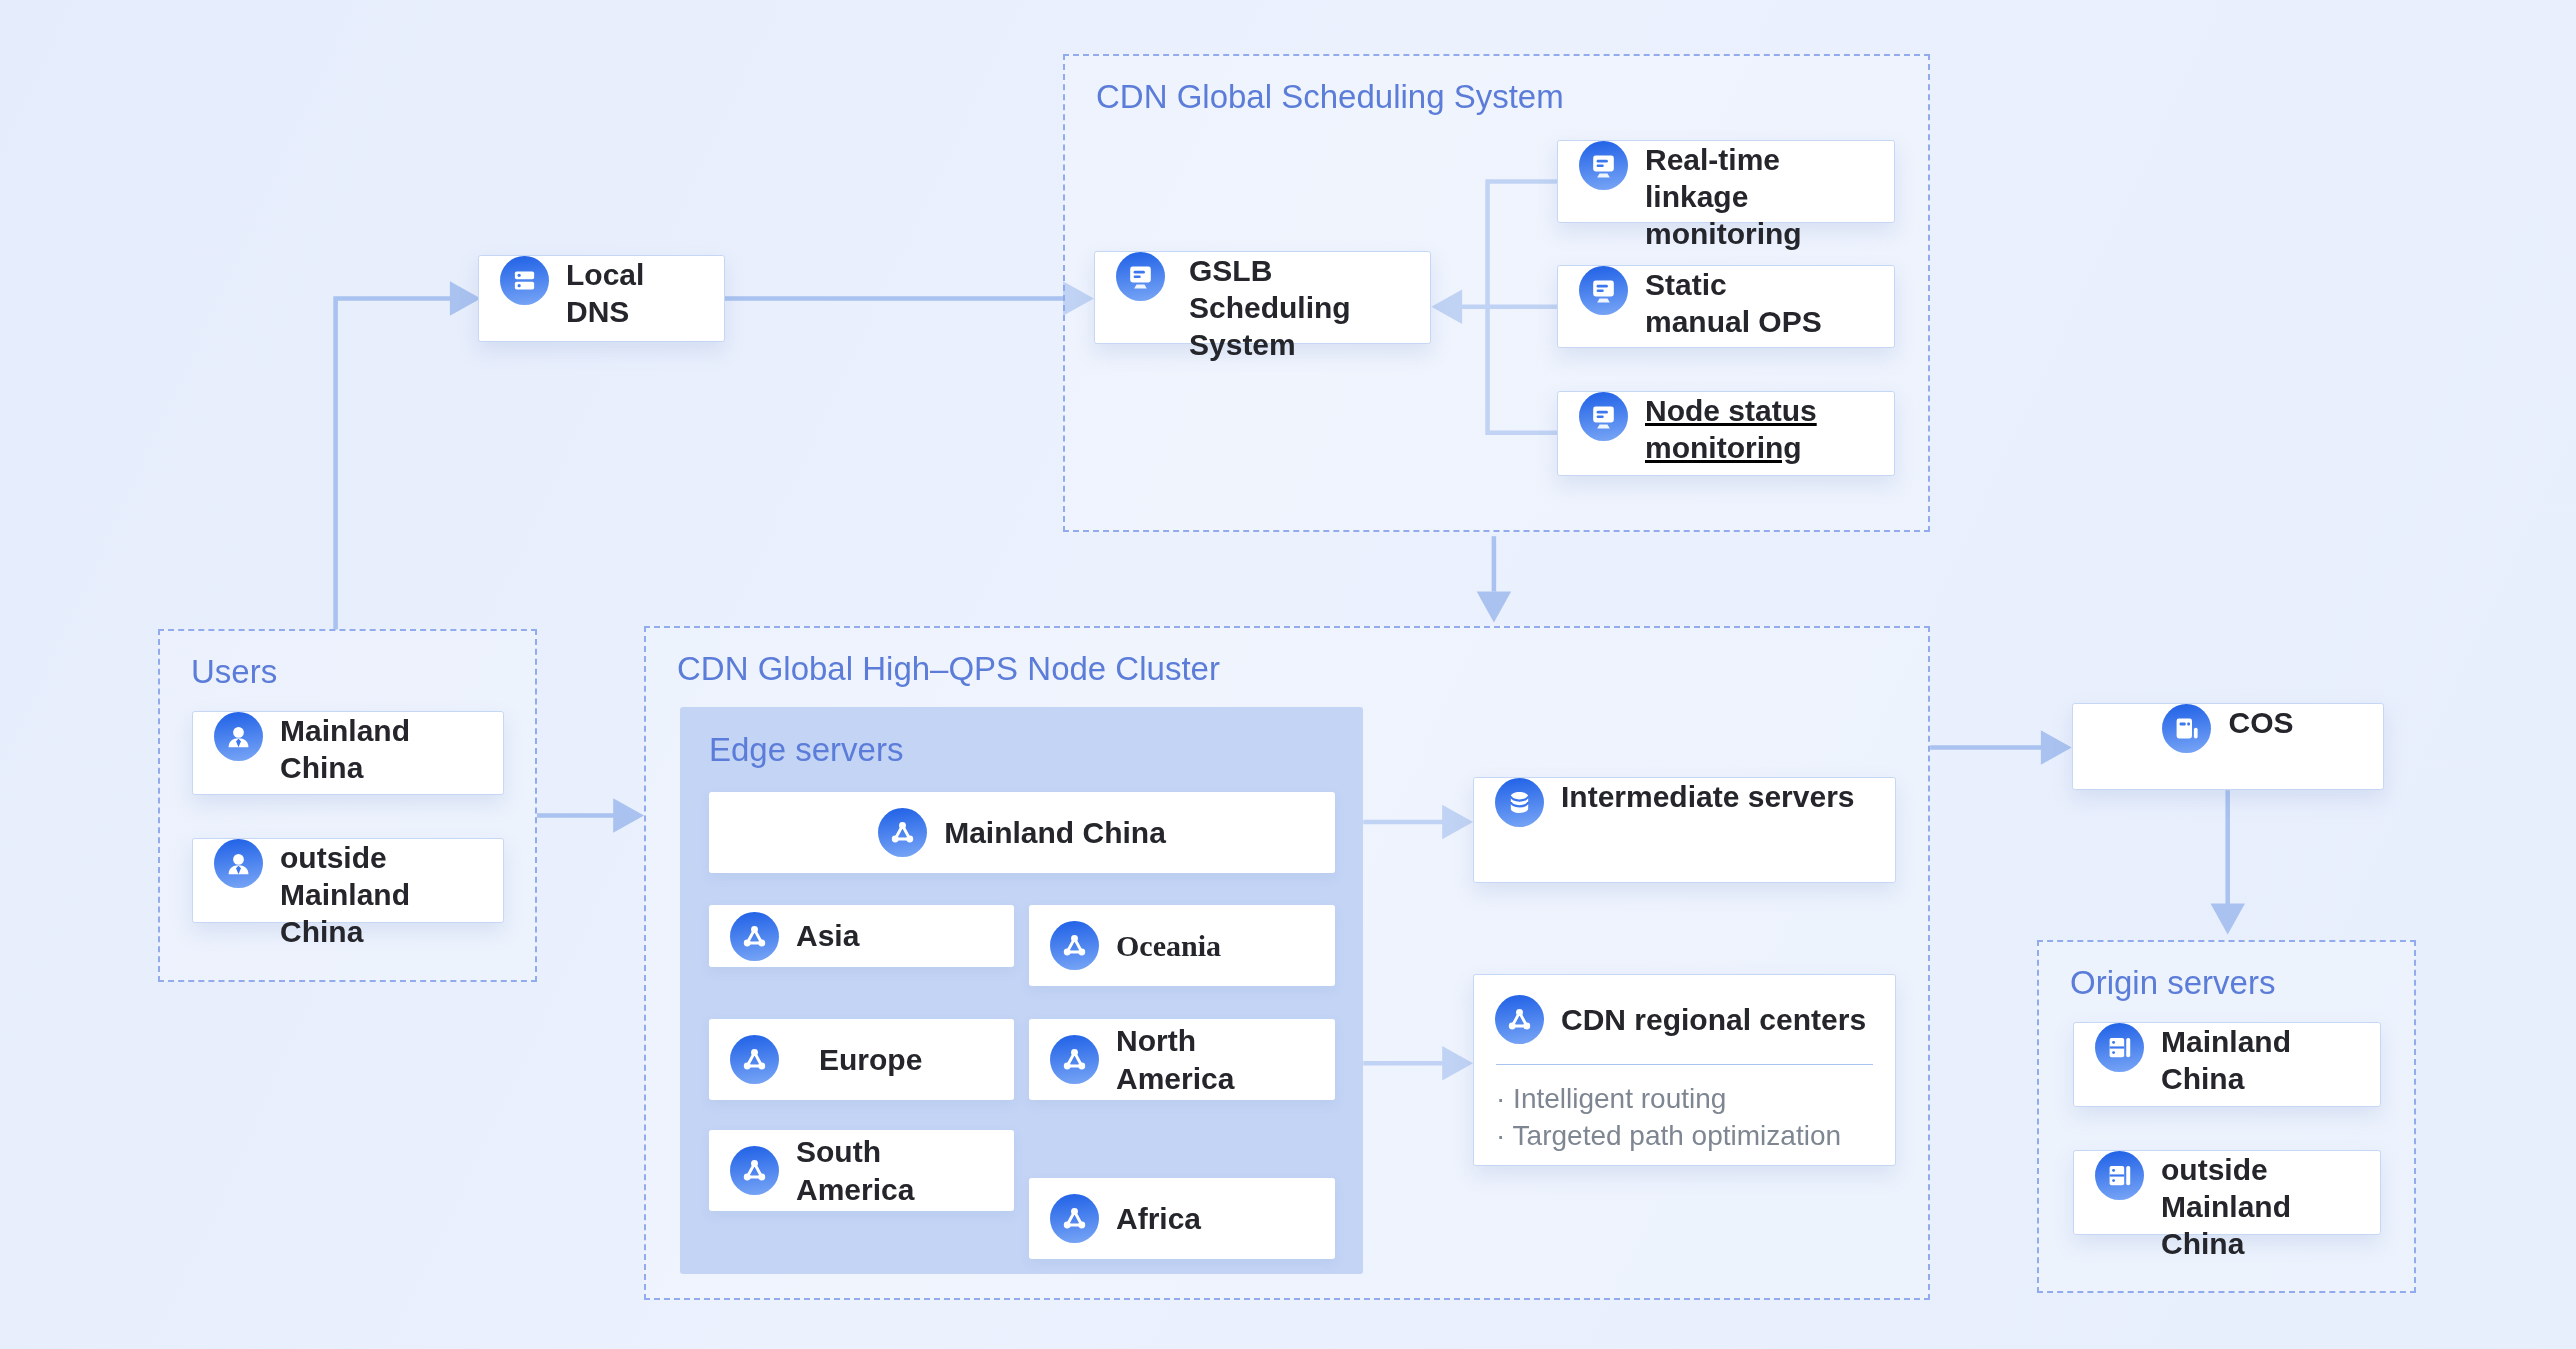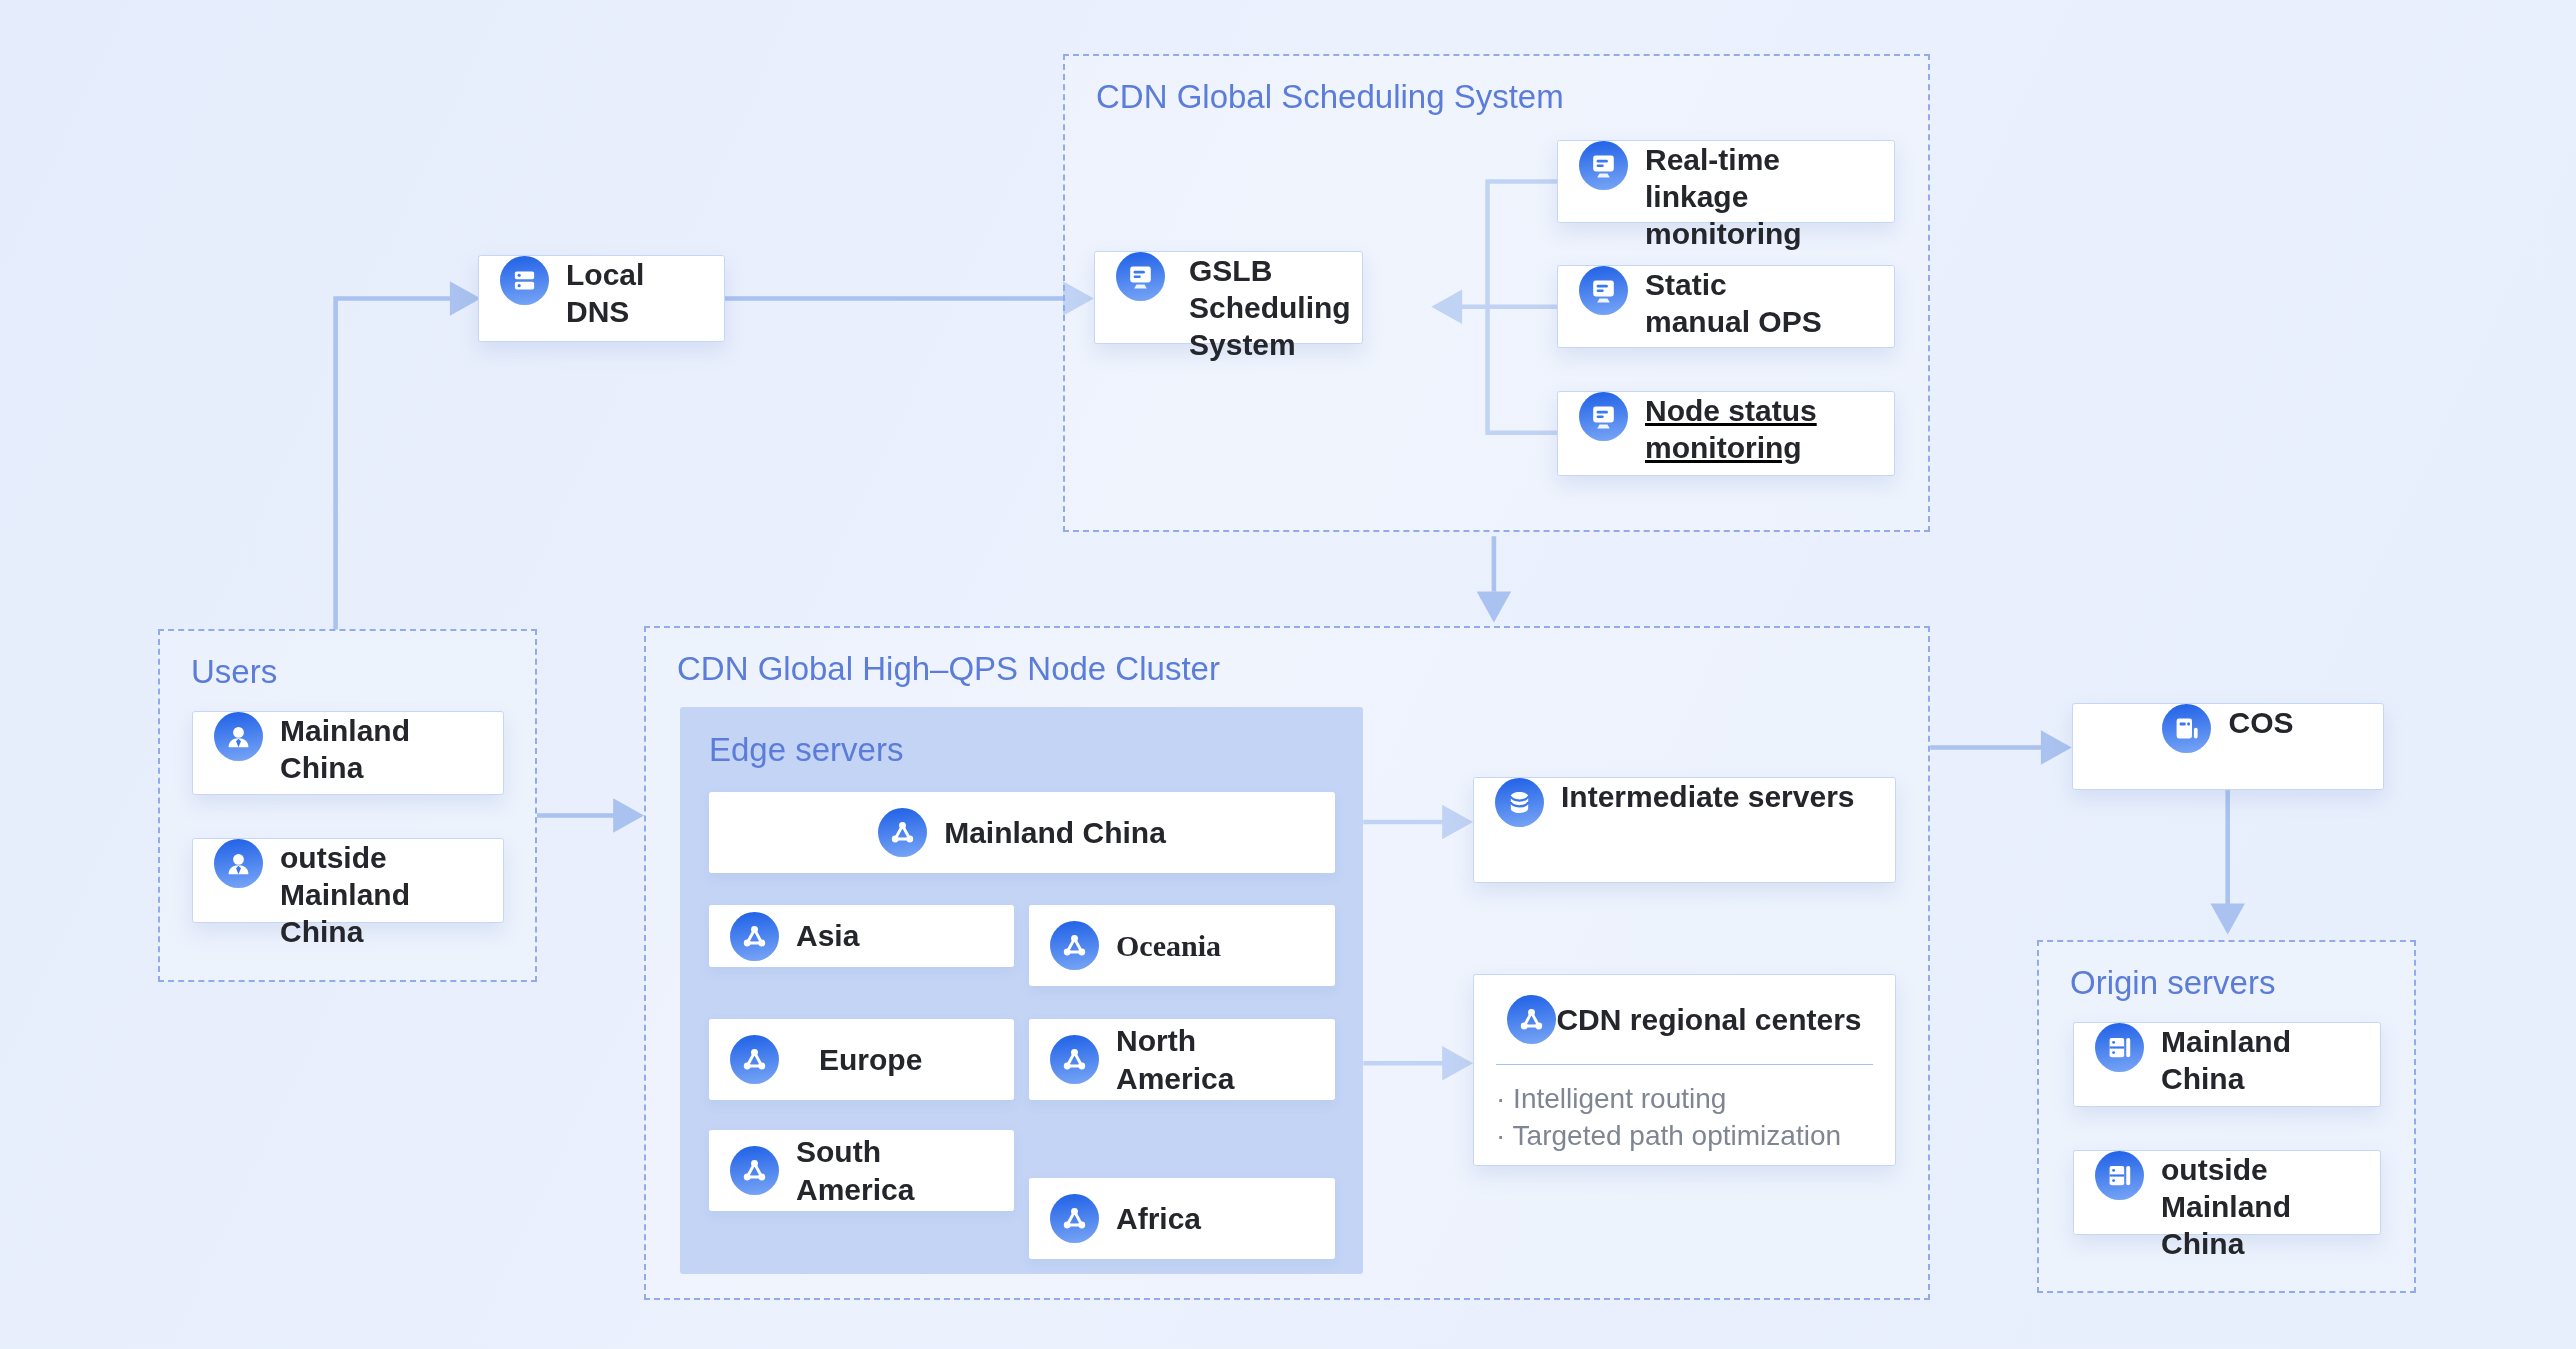--- a/index.html
+++ b/index.html
@@ -52,21 +52,21 @@
 
   .icon{
     flex:0 0 auto;width:49px;height:49px;border-radius:50%;
     background:linear-gradient(172deg,#2565e7 8%,#7aa7f6 100%);
     display:flex;align-items:center;justify-content:center;
   }
   .icon svg{width:33px;height:33px;display:block;}
 
   
   .zone-scheduling{left:1063px;top:54px;width:867px;height:478px;}
-  .box-gslb{left:1094px;top:251px;width:269px;height:93px;gap:24px;}
+  .box-gslb{left:1094px;top:251px;width:337px;height:93px;gap:24px;}
   .box-monitor-0{left:1557px;top:140px;width:338px;height:83px;}
   .box-monitor-1{left:1557px;top:265px;width:338px;height:83px;}
   .box-monitor-2{left:1557px;top:391px;width:338px;height:85px;text-decoration:underline;}
 
   .box-local-dns{left:478px;top:255px;width:247px;height:87px;}
 
   
   .zone-users{left:158px;top:629px;width:379px;height:353px;}
   .box-user-0{left:192px;top:711px;width:312px;height:84px;}
   .box-user-1{left:192px;top:838px;width:312px;height:85px;}
@@ -89,21 +89,21 @@
   .box-region-4{left:709px; top:1130px;width:305px;height:81px;}
   .box-region-5{left:1029px;top:1130px;width:306px;height:81px;margin-top:48px;}
 
   .box-intermediate{left:1473px;top:777px;width:423px;height:106px;}
 
   .box-regional{
     position:absolute;z-index:3;left:1473px;top:974px;width:423px;height:192px;
     background:#fff;border:1.8px solid var(--card-border);border-radius:2.7px;
     box-shadow:0 9px 20px rgba(116,143,198,0.18);
   }
-  .regional-header{height:89px;display:flex;align-items:center;padding:8px 21px;justify-content:center;}
+  .regional-header{height:89px;display:flex;align-items:center;gap:17px;padding:8px 21px;}
   .regional-divider{margin:0 22px;border-top:1.8px solid var(--line-blue);}
   .regional-bullets{padding:14.5px 22px 0;font-size:28px;line-height:1.34;color:var(--muted-ink);}
 
   .box-cos{left:2072px;top:703px;width:312px;height:87px;}
 
   
   .zone-origin{left:2037px;top:940px;width:379px;height:353px;}
   .box-origin-0{left:2073px;top:1022px;width:308px;height:85px;}
   .box-origin-1{left:2073px;top:1150px;width:308px;height:85px;}
 </style>

